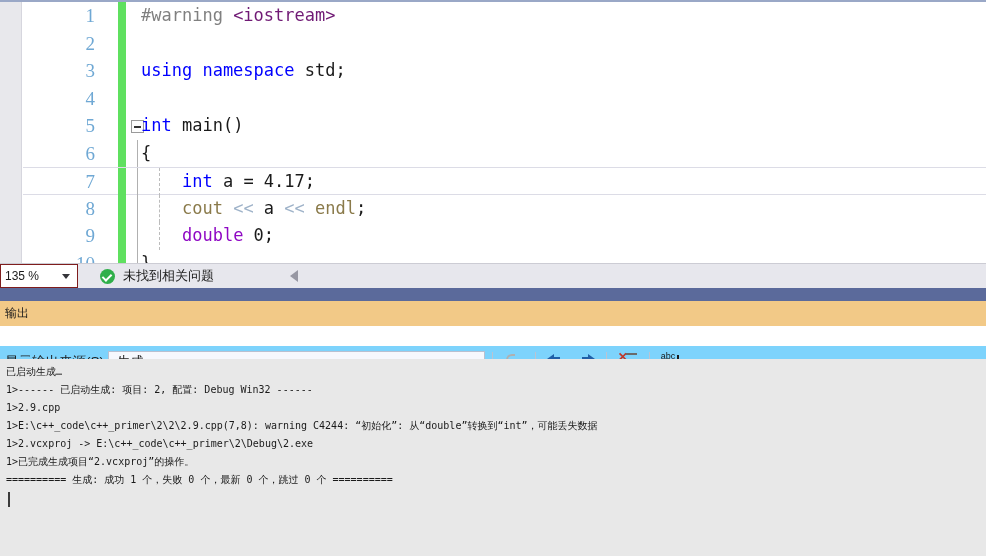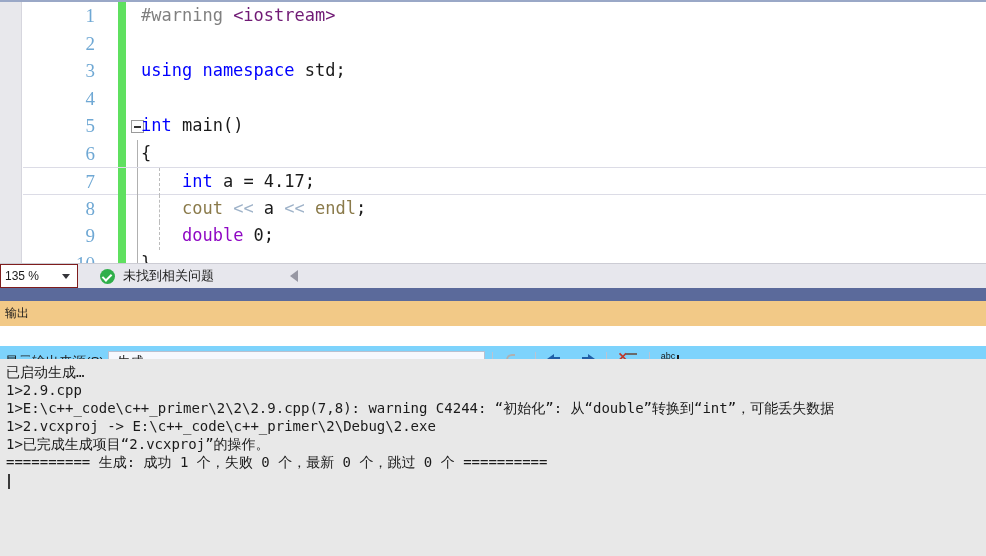--- a/index.html
+++ b/index.html
@@ -303,21 +303,21 @@
   .output-body {
     position: absolute;
     left: 0; top: 359px;
     width: 986px; height: 197px;
     background: #e8e8e8;
     overflow: hidden;
     padding: 4px 0 0 6px;
   }
   .out-line {
     font-family: "DejaVu Sans Mono", monospace;
-    font-size: 14px;
+    font-size: 10px;
     line-height: 18px;
     color: #1a1a1a;
     white-space: pre;
   }
   .out-caret {
     width: 2px; height: 15px;
     background: #3a3a3a;
     margin-top: 3px;
     margin-left: 2px;
   }
@@ -406,20 +406,21 @@
     <div class="tb-btn ic-wrap">
       <span class="abc">abc</span>
       <span class="c">c</span>
       <span class="hook"></span>
       <span class="hook-a"></span>
     </div>
   </div>
 
   <div class="output-body" id="output-body">
       <div class="out-line">已启动生成…</div>
+      <div class="out-line">1&gt;------ 已启动生成: 项目: 2, 配置: Debug Win32 ------</div>
       <div class="out-line">1&gt;2.9.cpp</div>
       <div class="out-line">1&gt;E:\c++_code\c++_primer\2\2\2.9.cpp(7,8): warning C4244: “初始化”: 从“double”转换到“int”，可能丢失数据</div>
       <div class="out-line">1&gt;2.vcxproj -&gt; E:\c++_code\c++_primer\2\Debug\2.exe</div>
       <div class="out-line">1&gt;已完成生成项目“2.vcxproj”的操作。</div>
       <div class="out-line">========== 生成: 成功 1 个，失败 0 个，最新 0 个，跳过 0 个 ==========</div>
       <div class="out-caret"></div>
     </div>
 
 </div>
 

